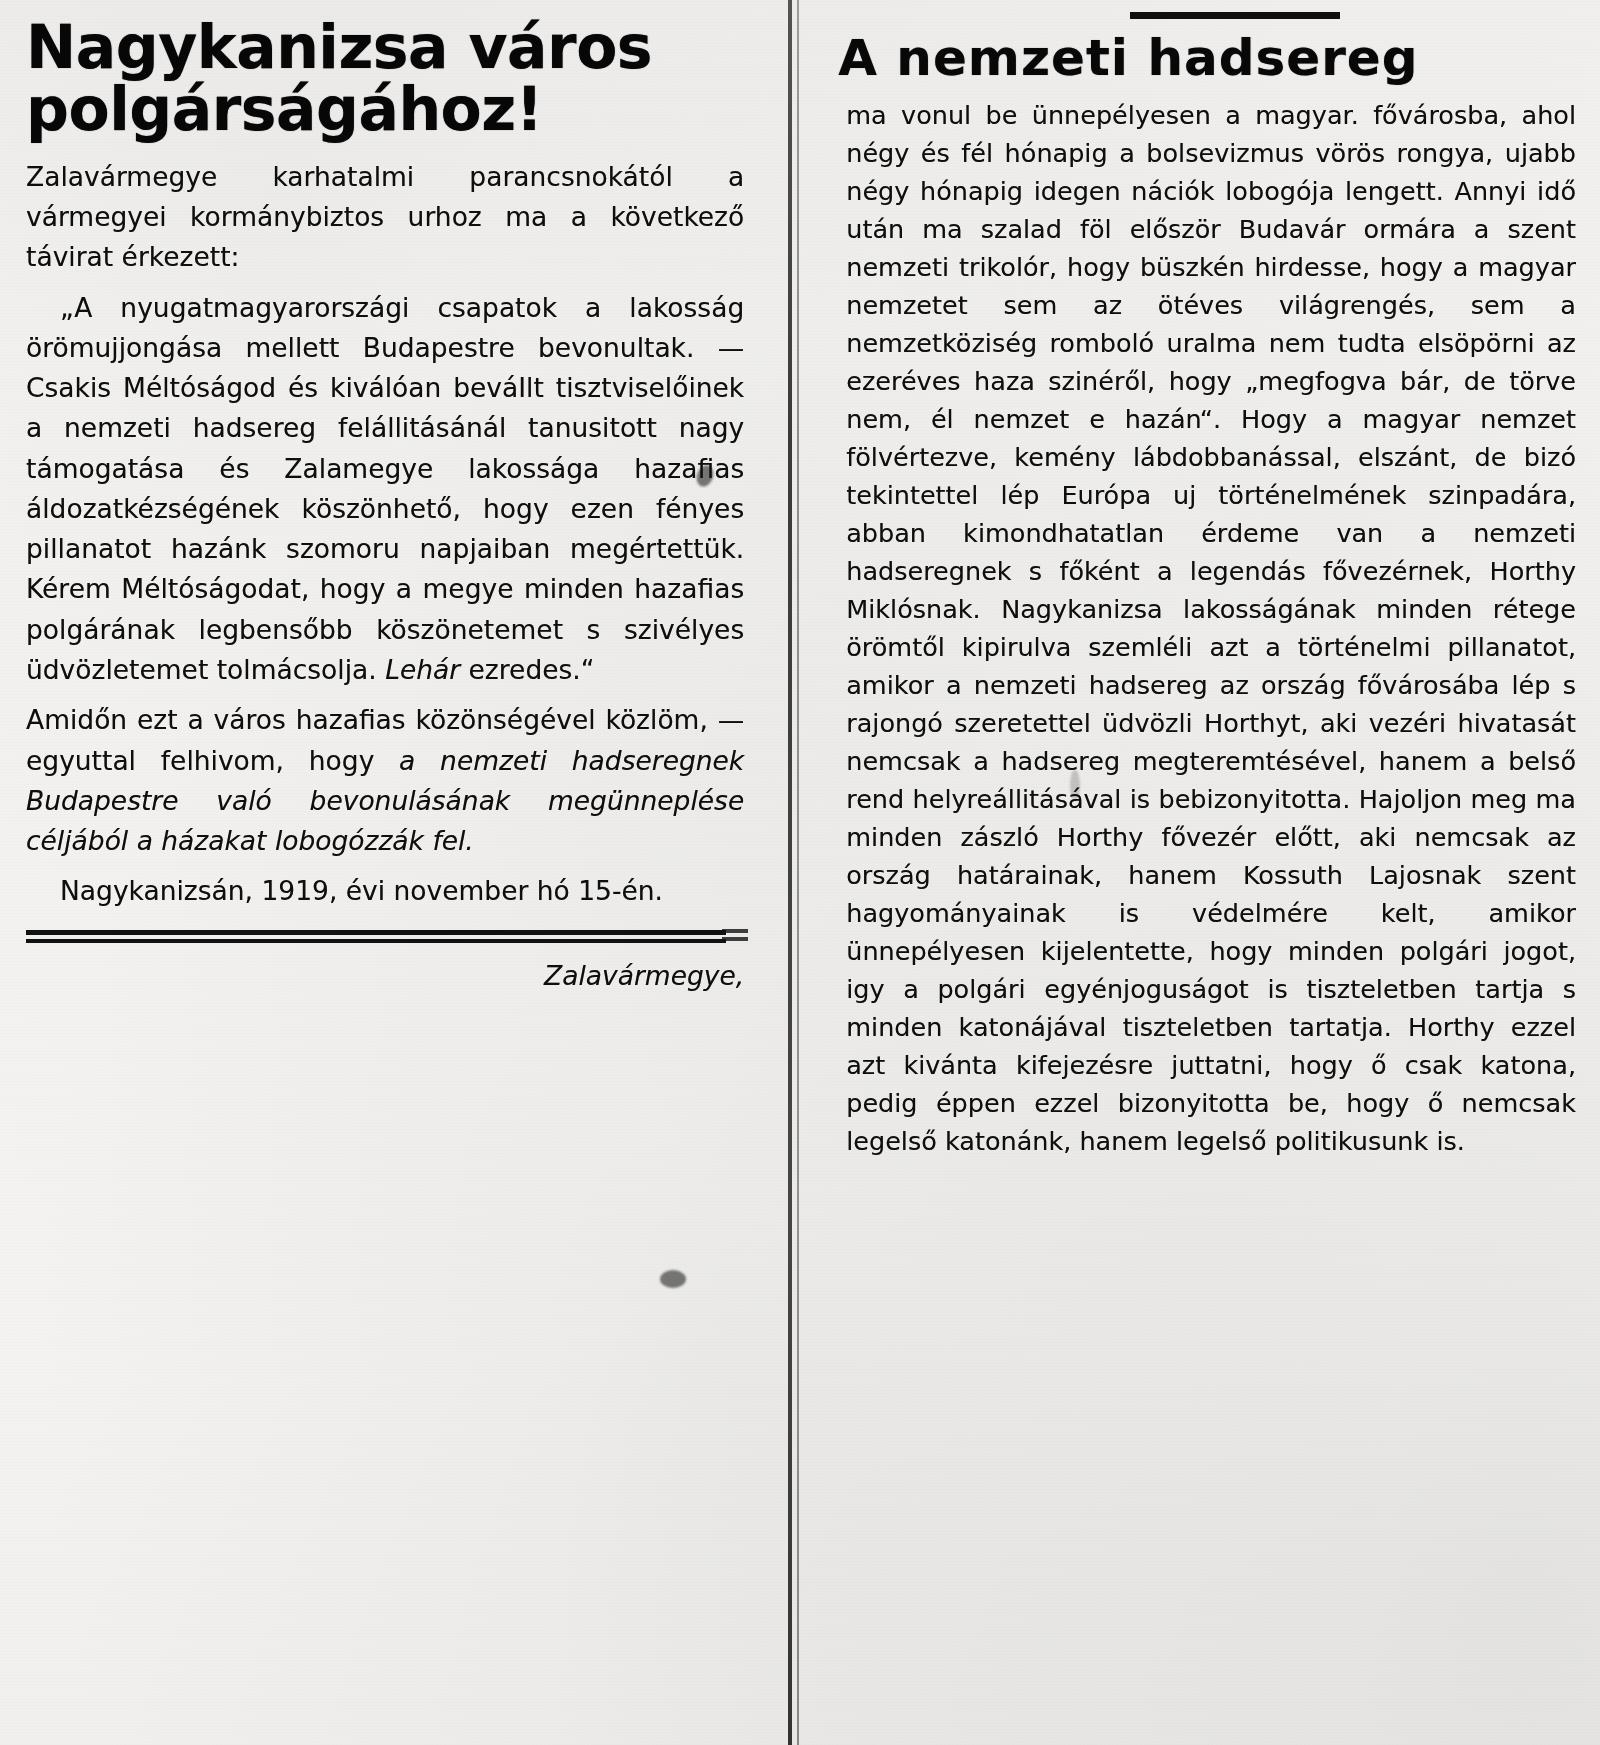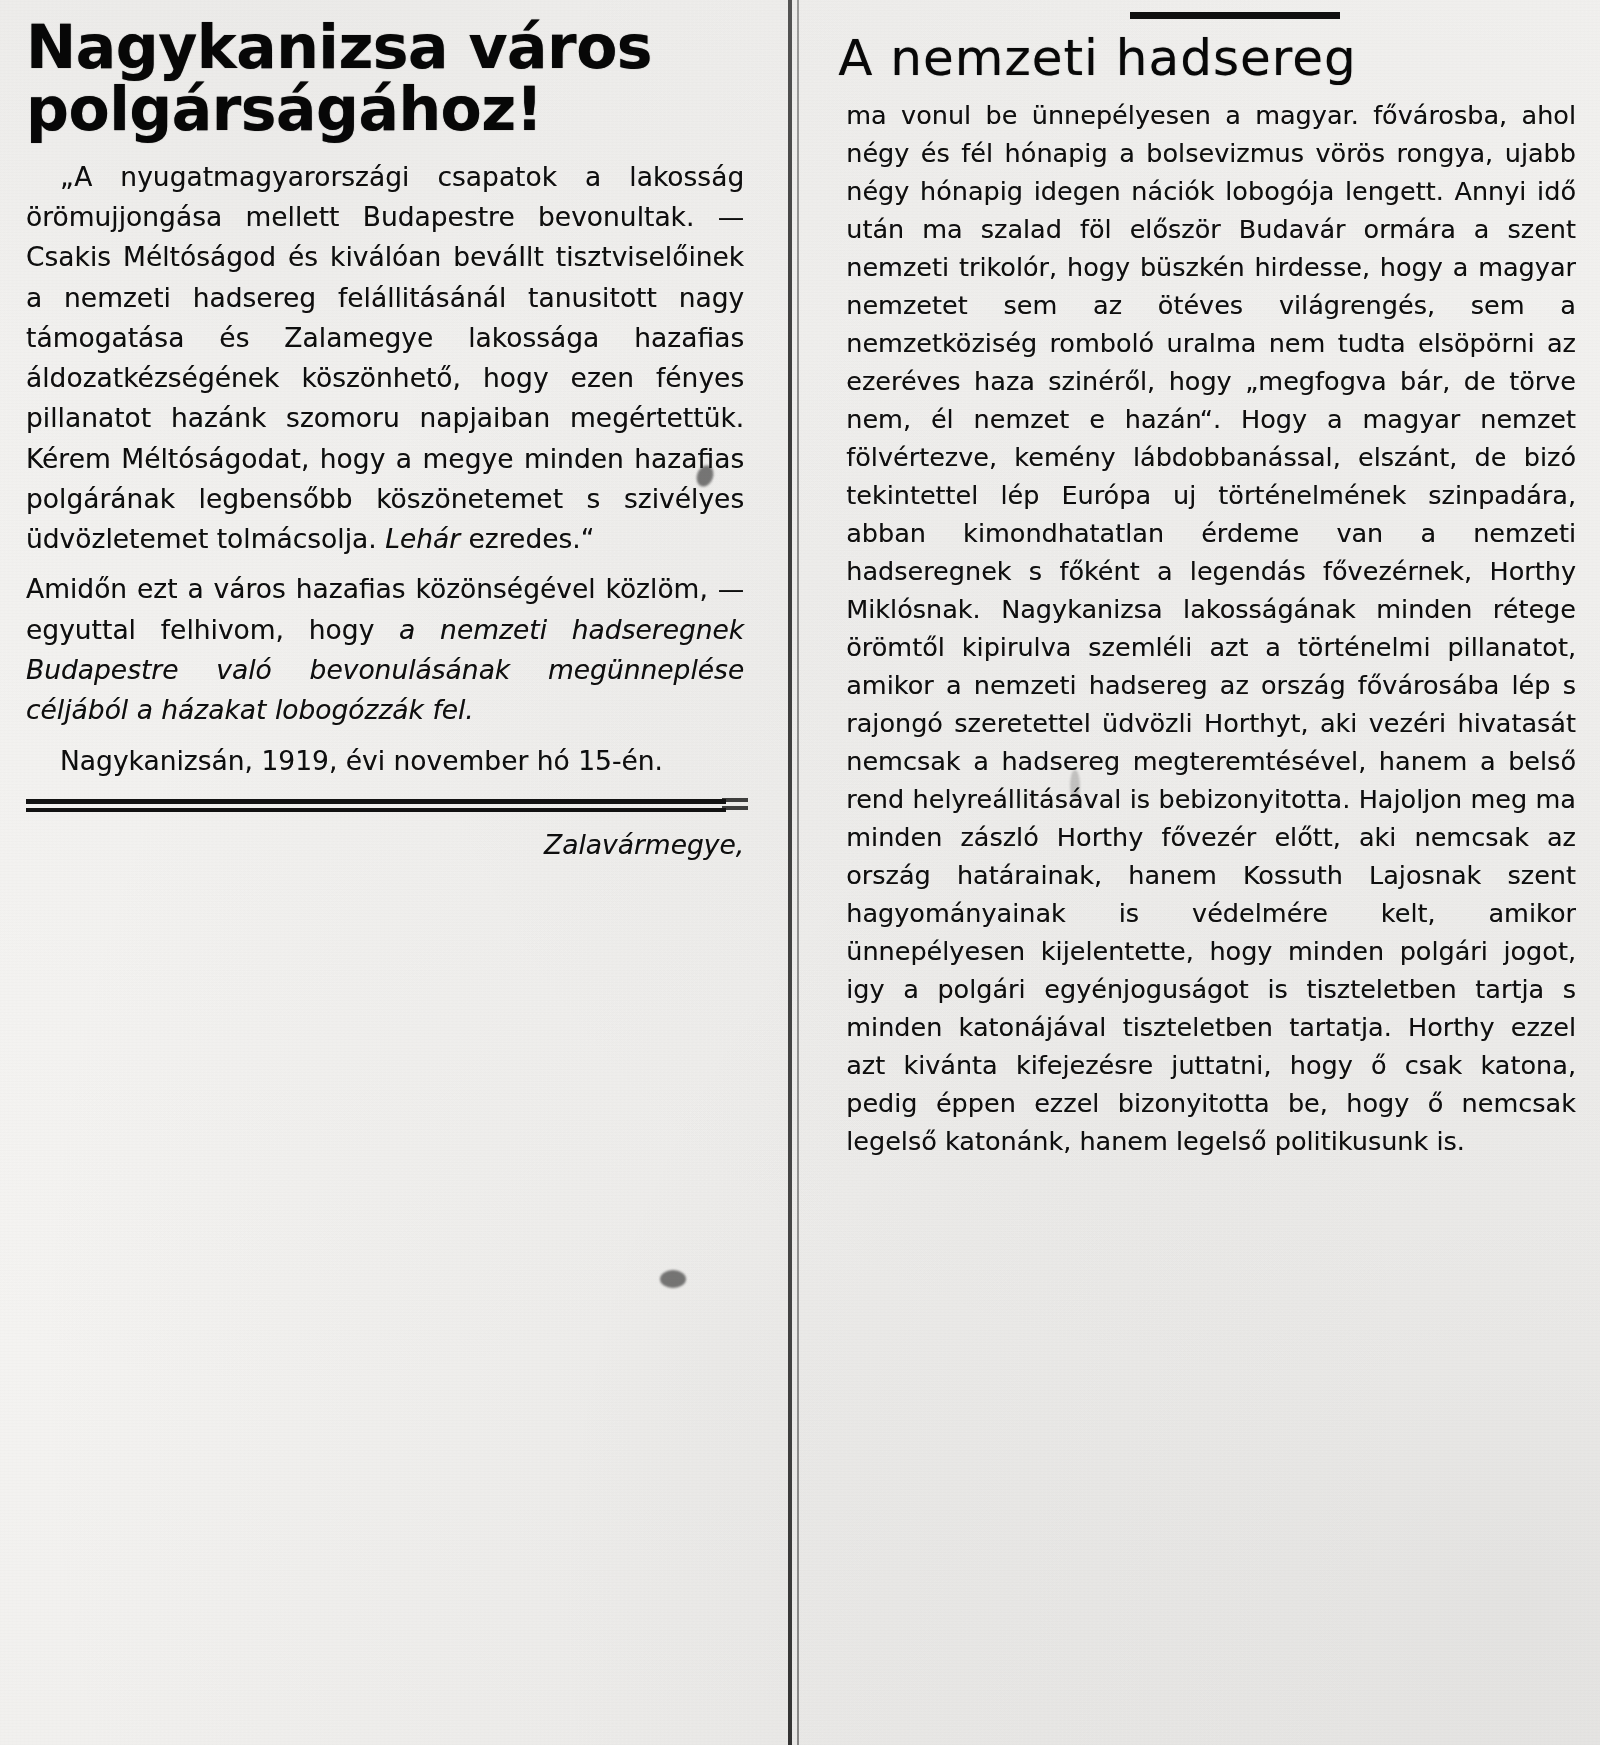--- a/index.html
+++ b/index.html
@@ -90,21 +90,21 @@
 
   .rule-top-right {
     width: 210px;
     height: 7px;
     background: #111;
     margin: 8px 0 14px 300px;
   }
 
   .headline-right {
     font-family: "DejaVu Sans", sans-serif;
-    font-weight: 400;
+    font-weight: 700;
     font-size: 50px;
     line-height: 1.0;
     letter-spacing: 1px;
     color: #0a0a0a;
     margin: 0 0 14px 8px;
     text-shadow: 0 0 1px rgba(0,0,0,0.5);
   }
 
   p.body {
     font-family: "DejaVu Sans", sans-serif;
@@ -156,20 +156,21 @@
 <body>
 
 <div class="page">
   <div class="grain"></div>
 
   <div class="columns">
 
     <div class="col col-left">
       <h1 class="headline-left">Nagykanizsa város polgárságához!</h1>
 
+      <p class="body">Zalavármegye karhatalmi parancsnokától a vármegyei kormánybiztos urhoz ma a következő távirat érkezett:</p>
 
       <p class="body quote"><span>„A nyugatmagyarországi csapatok a lakosság örömujjongása mellett Budapestre bevonultak. — Csakis Méltóságod és kiválóan beváIlt tisztviselőinek a nemzeti hadsereg felállitásánál tanusitott nagy támogatása és Zalamegye lakossága hazafias áldozatkézségének köszönhető, hogy ezen fényes pillanatot hazánk szomoru napjaiban megértettük. Kérem Méltóságodat, hogy a megye minden hazafias polgárának legbensőbb köszönetemet s szivélyes üdvözletemet tolmácsolja. </span><span class="ital">Lehár</span><span> ezredes.“</span></p>
 
       <p class="body"><span>Amidőn ezt a város hazafias közönségével közlöm, — egyuttal felhivom, hogy </span><span class="ital">a nemzeti hadseregnek Budapestre való bevonulásának megünneplése céljából a házakat lobogózzák fel.</span></p>
 
       <p class="body indent"><span>Nagykanizsán, 1919, évi november hó 15-én.</span>
         <span class="ital" style="float:right;">Zalavármegye,</span></p>
 
       <div class="rule-bottom-left"></div>
     </div>

